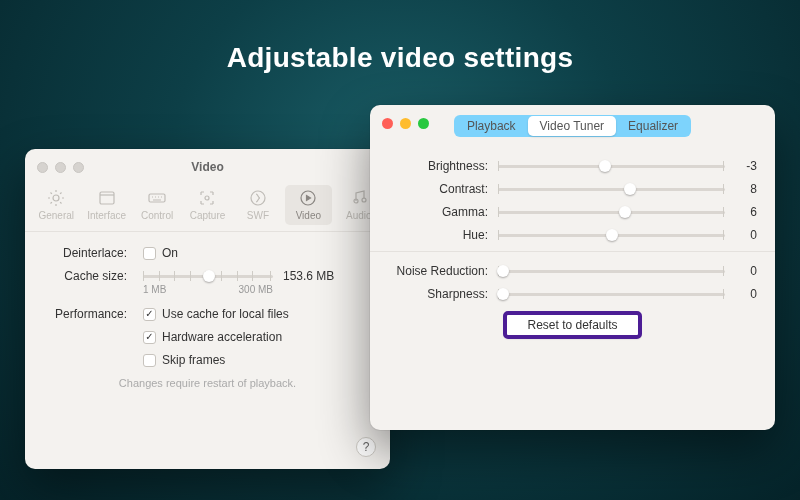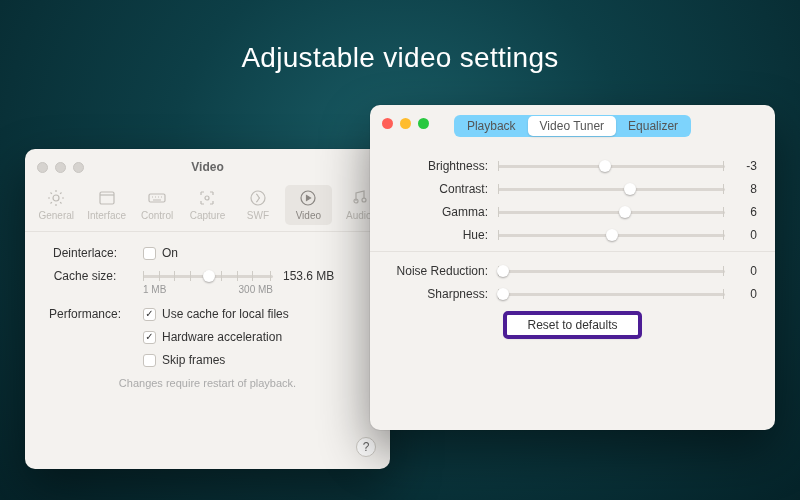--- a/index.html
+++ b/index.html
@@ -1,37 +1,37 @@
 <!DOCTYPE html>
 <html><head>
 <meta charset="utf-8">
 <style>
 *{box-sizing:border-box;margin:0;padding:0;font-family:-apple-system,BlinkMacSystemFont,"Segoe UI",Helvetica,Arial,sans-serif}
 body{width:800px;height:500px;overflow:hidden;background:radial-gradient(ellipse at 50% 30%,#1a5d66 0%,#0d3f47 40%,#052329 100%);position:relative}
-.hero{position:absolute;left:0;right:0;top:42px;text-align:center;color:#fff;font-size:28px;font-weight:400;letter-spacing:.3px}
+.hero{position:absolute;left:0;right:0;top:42px;text-align:center;color:#fff;font-size:28px;font-weight:700;letter-spacing:.3px}
 .window{position:absolute;background:#f4f2ef;border-radius:10px;box-shadow:0 20px 50px rgba(0,0,0,.45),0 0 0 1px rgba(0,0,0,.05)}
 .w-video{left:25px;top:149px;width:365px;height:320px}
 .w-tuner{left:370px;top:105px;width:405px;height:325px}
 .titlebar{height:36px;display:flex;align-items:center;position:relative}
 .traffic{display:flex;gap:7px;margin-left:12px}
 .dot{width:11px;height:11px;border-radius:50%}
 .dim .dot{background:#d6d3cf;border:1px solid #c9c6c2}
 .r{background:#ff5f57}.y{background:#febc2e}.g{background:#28c840}
 .wtitle{position:absolute;left:0;right:0;text-align:center;font-size:12px;font-weight:600;color:#666}
 .toolbar{display:flex;justify-content:center;gap:4px;padding:0 8px 6px;border-bottom:1px solid #e4e1dd}
 .tb{width:48px;display:flex;flex-direction:column;align-items:center;gap:3px;color:#bfbcb7;font-size:10px;border-radius:5px;padding:4px 0}
 .tb.sel{background:#e8e5e1;color:#8a8682}
 .tb svg{width:18px;height:18px;stroke:currentColor;fill:none;stroke-width:1.2}
 .tabs{display:flex;justify-content:center;margin-top:6px}
 .seg{display:flex;background:#7dd3fc;border-radius:6px;padding:1px}
 .seg-btn{font-size:12px;padding:3px 12px;color:#555;border-radius:5px;cursor:default}
 .seg-btn.sel{background:#fff;box-shadow:0 1px 2px rgba(0,0,0,.15)}
 .body{padding:14px 18px 12px;font-size:12px;color:#444}
 .row{display:flex;align-items:center;margin-bottom:9px}
-.lbl{width:100px;text-align:center;padding-right:16px;color:#333;font-size:12px}
+.lbl{width:100px;text-align:right;padding-right:16px;color:#333;font-size:12px}
 .lbl-t{width:110px;text-align:right;padding-right:10px;color:#333;font-size:12px}
 .chk{width:13px;height:13px;border:1px solid #c7c3bd;border-radius:3px;margin-right:6px;display:inline-flex;align-items:center;justify-content:center;background:#fff}
 .chk.on::after{content:"✓";font-size:10px;color:#333;line-height:1}
 .chktxt{font-size:12px;color:#333}
 .slider{position:relative;height:14px;flex:1;display:flex;align-items:center}
 .track{position:absolute;left:0;right:0;height:3px;background:#dad6d1;border-radius:2px}
 .tick{position:absolute;top:2px;width:1px;height:10px;background:#cfccc6}
 .knob{position:absolute;width:12px;height:12px;background:#fff;border-radius:50%;box-shadow:0 1px 2px rgba(0,0,0,.3);top:1px;transform:translateX(-50%)}
 .sublabels{display:flex;justify-content:space-between;font-size:10px;color:#999;margin-top:1px}
 .val{width:32px;text-align:right;color:#333;font-size:12px;padding-left:8px}

